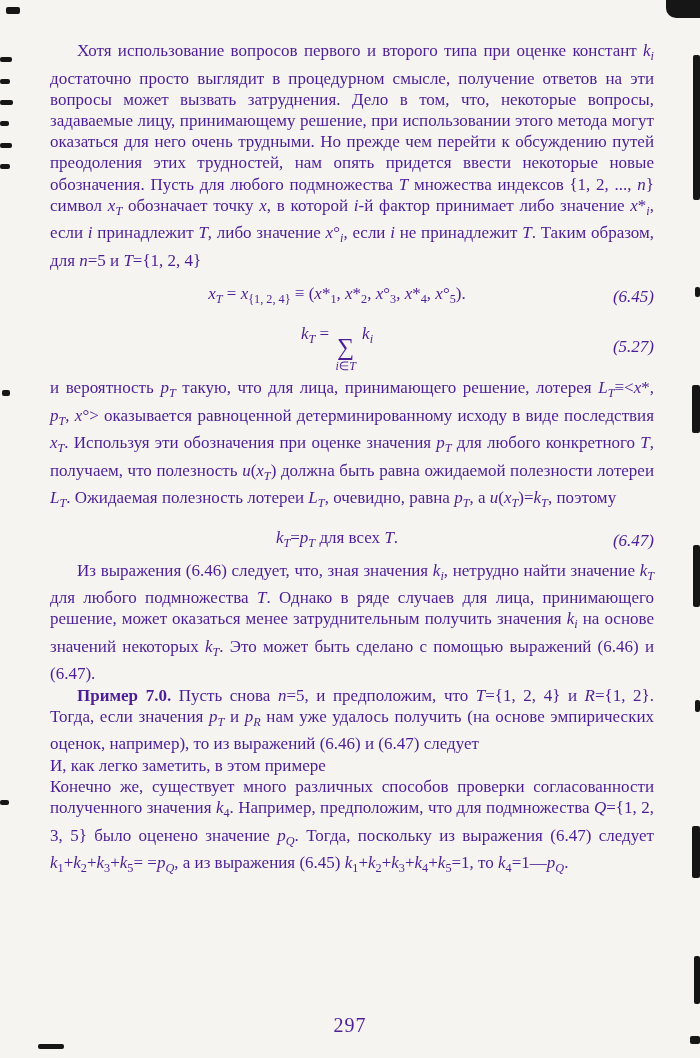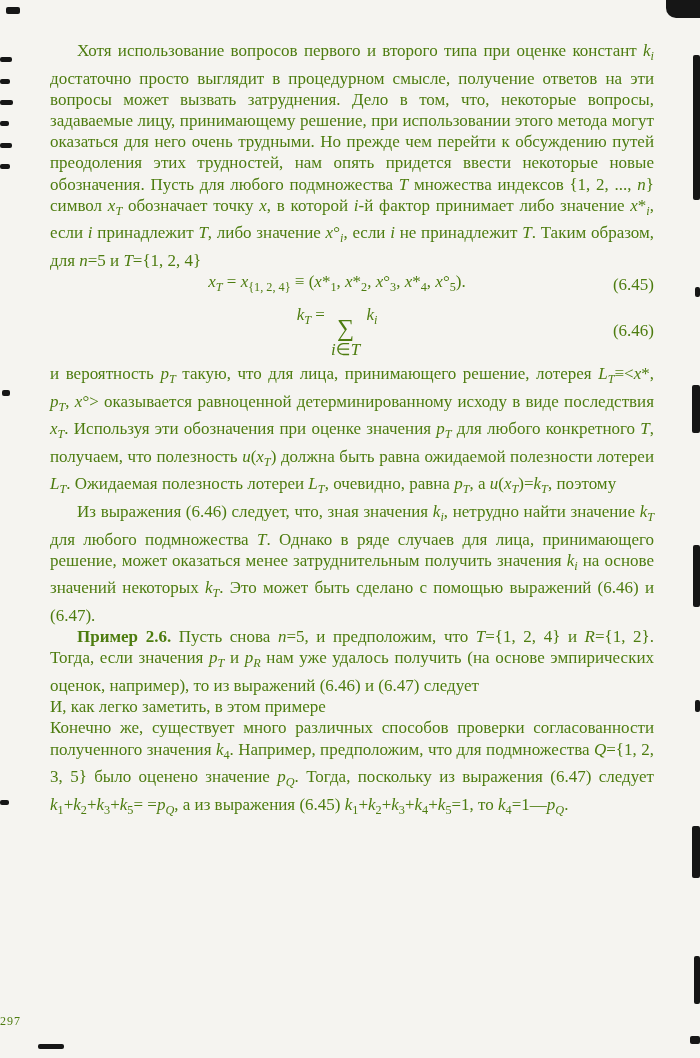--- a/index.html
+++ b/index.html
@@ -2,57 +2,58 @@
 <html lang="ru"><head>
 <meta charset="utf-8">
 <style>
   html,body{margin:0;padding:0;}
   .page{
     position:relative;
     width:700px;height:1058px;
     background:#f5f4f0;
     overflow:hidden;
     font-family:"Liberation Serif", serif;
-    color:#4d7c0f;
+    color:#4c1d95;
   }
   .text-col{
     position:absolute;
     left:50px;top:40px;width:604px;
     font-size:17px;
     line-height:21.2px;
     text-align:justify;
   }
   .para{margin:0;}
   .para.indent{text-indent:27px;}
   .eq{
     position:relative;
     text-align:center;
-    margin:0 30px 5px 0;
+    margin:12px 30px 5px 0;
   }
   .eq .eq-num{
     position:absolute;
     right:-30px;top:50%;
     transform:translateY(-50%);
+    font-style:italic;
   }
   .sum{
     display:inline-flex;
     flex-direction:column;
     align-items:center;
     vertical-align:-0.95em;
     line-height:1;
     margin:0 2px;
   }
   .sum .sigma{font-size:24px;line-height:1;}
-  .sum .limits{font-size:17px;margin-top:1px;}
+  .sum .limits{font-size:12px;margin-top:1px;}
   .page-number{
     position:absolute;
     left:0;right:0;
     top:1014px;
-    text-align:left;
-    font-size:12px;
+    text-align:center;
+    font-size:20px;
     letter-spacing:1px;
   }
   .art{
     position:absolute;
     background:#161616;
     border-radius:2px;
   }
   i{font-style:italic;}
   sub{font-size:0.72em;}
 </style>
@@ -91,29 +92,33 @@
       <span class="eq-body"><i>x<sub>T</sub></i> = <i>x</i><sub>{1, 2, 4}</sub> ≡ (<i>x</i>*<sub>1</sub>, <i>x</i>*<sub>2</sub>, <i>x</i>°<sub>3</sub>, <i>x</i>*<sub>4</sub>, <i>x</i>°<sub>5</sub>).</span>
       <span class="eq-num">(6.45)</span>
     </div>
 
 
     <div class="eq">
       <span class="eq-body"><i>k<sub>T</sub></i> = <span class="sum">
             <span class="sigma">∑</span>
             <span class="limits"><i>i</i>∈<i>T</i></span>
           </span>&nbsp;<i>k<sub>i</sub></i></span>
-      <span class="eq-num">(6.46)</span>
+      <span class="eq-num">(5.27)</span>
     </div>
 
     <p class="para">и вероятность <i>p<sub>T</sub></i> такую, что для лица, принимающего решение, лотерея <i>L<sub>T</sub></i>≡&lt;<i>x</i>*, <i>p<sub>T</sub></i>, <i>x</i>°&gt; оказывается равноценной детерминированному исходу в виде последствия <i>x<sub>T</sub></i>. Используя эти обозначения при оценке значения <i>p<sub>T</sub></i> для любого конкретного <i>T</i>, получаем, что полезность <i>u</i>(<i>x<sub>T</sub></i>) должна быть равна ожидаемой полезности лотереи <i>L<sub>T</sub></i>. Ожидаемая полезность лотереи <i>L<sub>T</sub></i>, очевидно, равна <i>p<sub>T</sub></i>, а <i>u</i>(<i>x<sub>T</sub></i>)=<i>k<sub>T</sub></i>, поэтому</p>
 
+    <div class="eq">
+      <span class="eq-body"><i>k<sub>T</sub></i>=<i>p<sub>T</sub></i> для всех <i>T</i>.</span>
+      <span class="eq-num">(6.47)</span>
+    </div>
 
     <p class="para indent">Из выражения (6.46) следует, что, зная значения <i>k<sub>i</sub></i>, нетрудно найти значение <i>k<sub>T</sub></i> для любого подмножества <i>T</i>. Однако в ряде случаев для лица, принимающего решение, может оказаться менее затруднительным получить значения <i>k<sub>i</sub></i> на основе значений некоторых <i>k<sub>T</sub></i>. Это может быть сделано с помощью выражений (6.46) и (6.47).</p>
 
-    <p class="para indent"><b>Пример 2.6.</b> Пусть снова <i>n</i>=5, и предположим, что <i>T</i>={1, 2, 4} и <i>R</i>={1, 2}. Тогда, если значения <i>p<sub>T</sub></i> и <i>p<sub>R</sub></i> нам уже удалось получить (на основе эмпирических оценок, например), то из выражений (6.46) и (6.47) следует</p>
+    <p class="para indent"><b>Пример 7.0.</b> Пусть снова <i>n</i>=5, и предположим, что <i>T</i>={1, 2, 4} и <i>R</i>={1, 2}. Тогда, если значения <i>p<sub>T</sub></i> и <i>p<sub>R</sub></i> нам уже удалось получить (на основе эмпирических оценок, например), то из выражений (6.46) и (6.47) следует</p>
 
 
     <p class="para">И, как легко заметить, в этом примере</p>
 
 
     <p class="para">Конечно же, существует много различных способов проверки согласованности полученного значения <i>k</i><sub>4</sub>. Например, предположим, что для подмножества <i>Q</i>={1, 2, 3, 5} было оценено значение <i>p<sub>Q</sub></i>. Тогда, поскольку из выражения (6.47) следует <i>k</i><sub>1</sub>+<i>k</i><sub>2</sub>+<i>k</i><sub>3</sub>+<i>k</i><sub>5</sub>= =<i>p<sub>Q</sub></i>, а из выражения (6.45) <i>k</i><sub>1</sub>+<i>k</i><sub>2</sub>+<i>k</i><sub>3</sub>+<i>k</i><sub>4</sub>+<i>k</i><sub>5</sub>=1, то <i>k</i><sub>4</sub>=1—<i>p<sub>Q</sub></i>.</p>
 
 
   </div>
 

